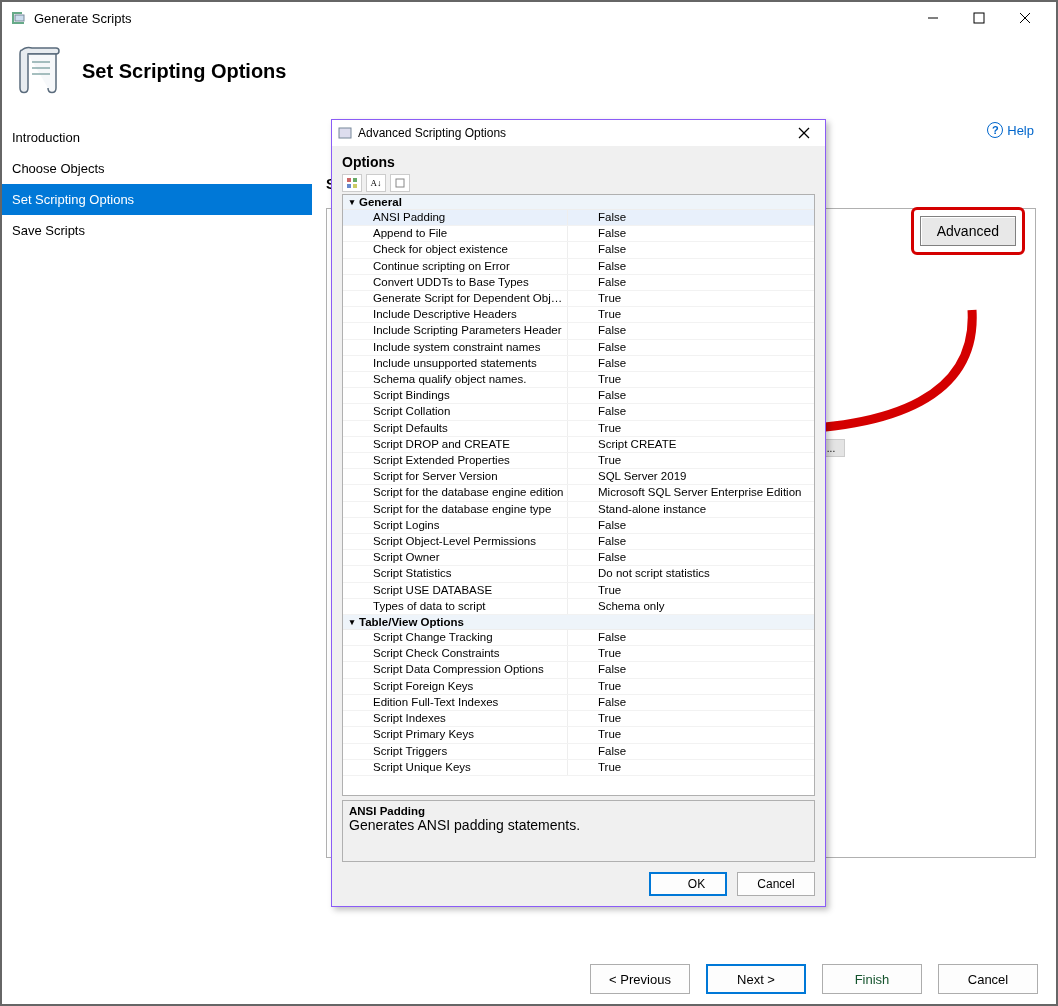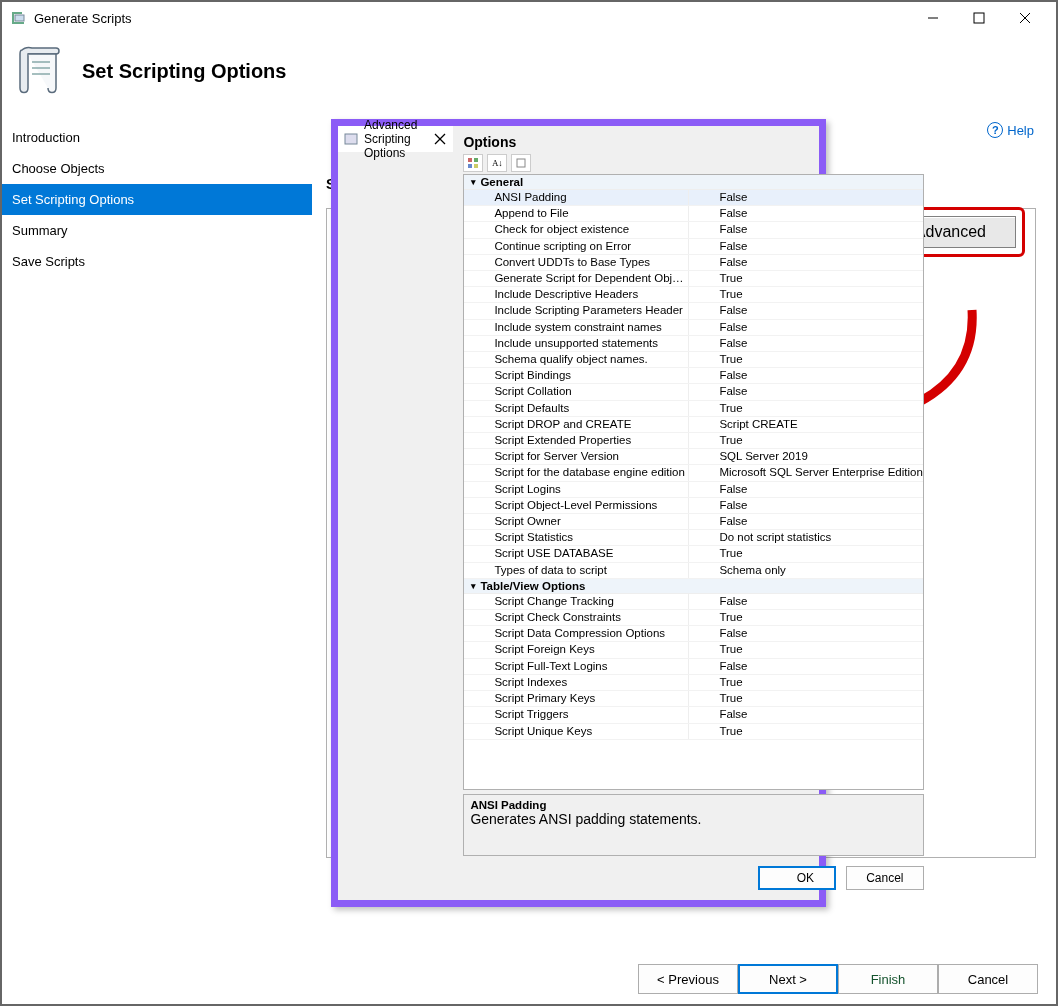--- a/index.html
+++ b/index.html
@@ -112,42 +112,42 @@
     right: 10px;
     top: -2px;
     border: 3px solid #d40000;
     border-radius: 6px;
     padding: 6px;
     background: #fff;
   }
   .advanced-btn {
     border: 1px solid #808080;
     background: #e8e8e8;
-    padding: 6px 29px;
-    font-size: 16px;
+    padding: 6px 16px;
+    font-size: 14px;
     cursor: pointer;
     box-shadow: inset 1px 1px 0 #fff;
   }
   .dots-btn {
     position: absolute;
     right: 190px;
     top: 230px;
     width: 28px; height: 18px;
     background: #e4e4e4;
     border: 1px solid #ccc;
     display: flex; align-items: center; justify-content: center;
     font-size: 10px;
   }
   
   .footer {
     position: absolute;
     bottom: 10px;
     right: 18px;
     display: flex;
-    gap: 0;
+    gap: 16px;
     justify-content: flex-end;
   }
   .footer button {
     min-width: 100px;
     height: 30px;
     font-size: 13px;
     background: #fdfdfd;
     border: 1px solid #adadad;
     cursor: pointer;
   }
@@ -165,24 +165,25 @@
     z-index: 15;
   }
   
   .modal {
     position: absolute;
     left: 329px;
     top: 117px;
     width: 495px;
     height: 788px;
     background: #f0f0f0;
-    border: 7px solid #8b5cf6;
+    border: 1px solid #8b5cf6;
     box-shadow: 3px 3px 6px rgba(0,0,0,0.25);
     z-index: 20;
     display: flex;
+    flex-direction: column;
   }
   .modal-titlebar {
     height: 26px;
     display: flex;
     align-items: center;
     padding: 0 6px;
     background: #fff;
   }
   .modal-titlebar .icon { width: 14px; height: 14px; margin-right: 6px; }
   .modal-titlebar .t { font-size: 12px; }
@@ -315,21 +316,20 @@
     </svg>
   </span>
   <h1>Set Scripting Options</h1>
 </div>
 
 <div class="main">
   <div class="sidebar">
     <div class="step">Introduction</div>
     <div class="step">Choose Objects</div>
     <div class="step active">Set Scripting Options</div>
-    <div class="step">Summary</div>
     <div class="step">Save Scripts</div>
   </div>
 
   <div class="content">
     <div class="help-link">
       <span class="help-icon">?</span>
       <span>Help</span>
     </div>
     <div class="sp-label">Sp</div>
 
@@ -477,20 +477,24 @@
           </div>
           <div class="pg-row">
             <div class="k">Script for Server Version</div>
             <div class="v">SQL Server 2019</div>
           </div>
           <div class="pg-row">
             <div class="k">Script for the database engine edition</div>
             <div class="v">Microsoft SQL Server Enterprise Edition</div>
           </div>
           <div class="pg-row">
+            <div class="k">Script for the database engine type</div>
+            <div class="v">Stand-alone instance</div>
+          </div>
+          <div class="pg-row">
             <div class="k">Script Logins</div>
             <div class="v">False</div>
           </div>
           <div class="pg-row">
             <div class="k">Script Object-Level Permissions</div>
             <div class="v">False</div>
           </div>
           <div class="pg-row">
             <div class="k">Script Owner</div>
             <div class="v">False</div>
@@ -521,21 +525,21 @@
           </div>
           <div class="pg-row">
             <div class="k">Script Data Compression Options</div>
             <div class="v">False</div>
           </div>
           <div class="pg-row">
             <div class="k">Script Foreign Keys</div>
             <div class="v">True</div>
           </div>
           <div class="pg-row">
-            <div class="k">Script Full-Text Logins</div>
+            <div class="k">Edition Full-Text Indexes</div>
             <div class="v">False</div>
           </div>
           <div class="pg-row">
             <div class="k">Script Indexes</div>
             <div class="v">True</div>
           </div>
           <div class="pg-row">
             <div class="k">Script Primary Keys</div>
             <div class="v">True</div>
           </div>

